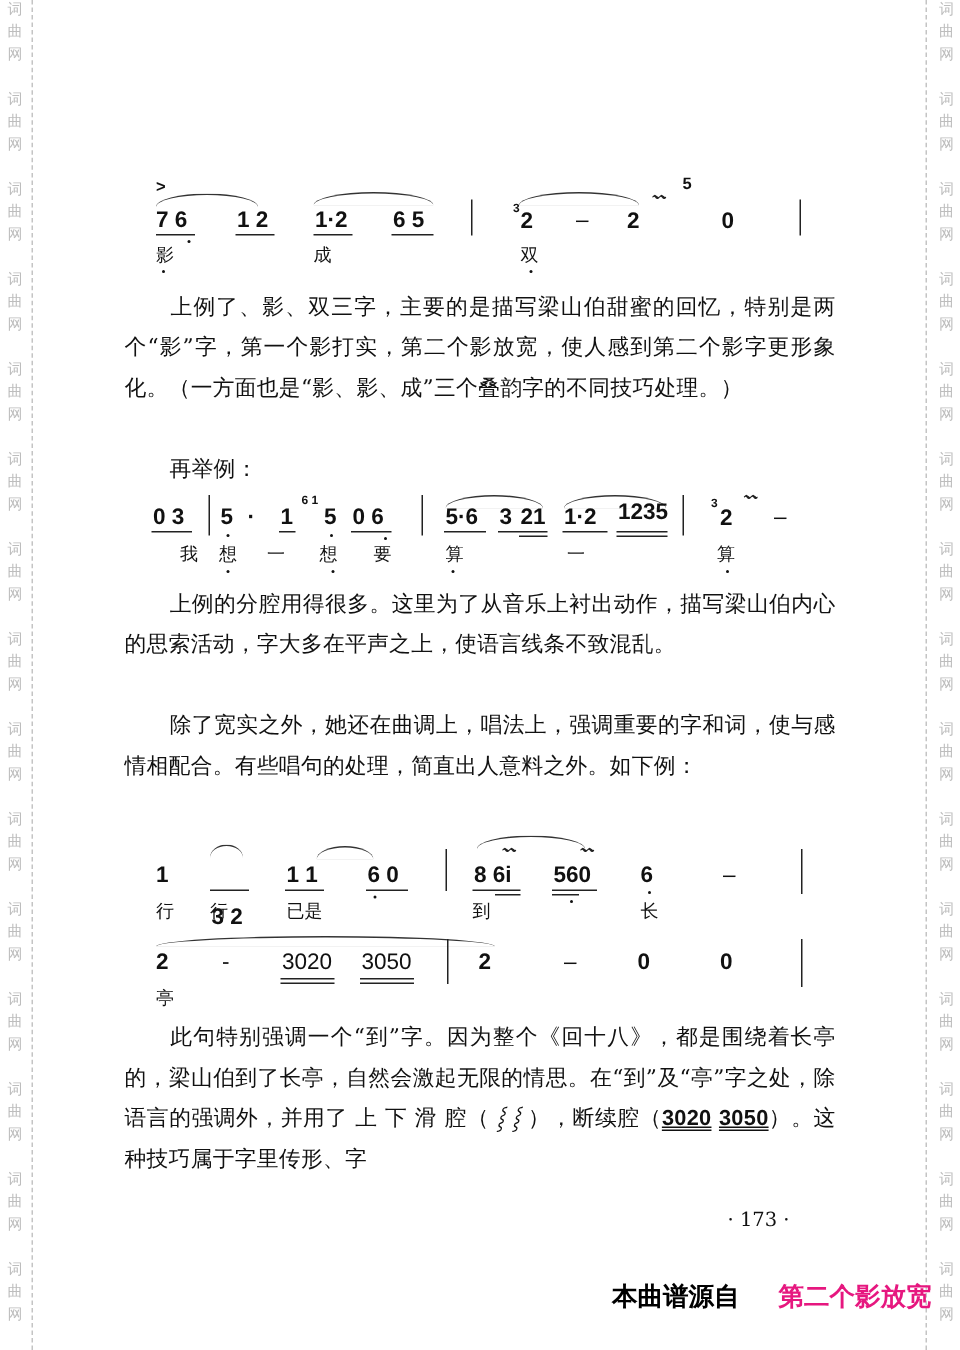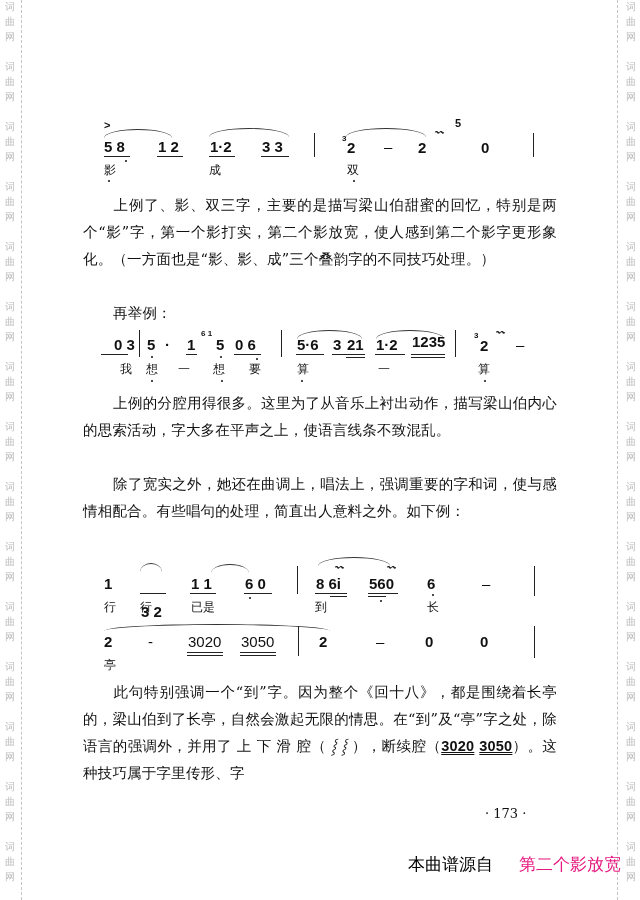--- a/index.html
+++ b/index.html
@@ -26,21 +26,21 @@
   .slur { position: absolute; border-top: 1.4px solid #333; border-radius: 50% 50% 0 0 / 100% 100% 0 0; height: 8px; }
   .dot { position: absolute; width: 2px; height: 2px; background: #111; border-radius: 1px; }
   .tril { position: absolute; font-size: 9px; line-height: 9px; color: #222; font-family: "DejaVu Sans", sans-serif; letter-spacing: -1px; }
 
   .para { position: absolute; left: 83px; width: 474px; font-family: "DejaVu Serif", "Liberation Serif", serif;
           font-size: 14.5px; line-height: 27px; color: #111; letter-spacing: 0.2px; margin: 0; text-align: justify; }
   .para .indent { display: inline-block; width: 30px; }
   .u2 { text-decoration: underline; text-decoration-style: double; font-family: "Liberation Sans", sans-serif; font-weight: bold; }
 
   .page-num { position: absolute; left: 485px; top: 806px; font-family: "DejaVu Serif", serif; font-size: 13px; color: #111; }
-  .source { position: absolute; top: 853px; font-family: "DejaVu Sans", sans-serif; font-weight: normal; font-size: 17px; }
+  .source { position: absolute; top: 853px; font-family: "DejaVu Sans", sans-serif; font-weight: bold; font-size: 17px; }
   .source-label { left: 408px; color: #000; }
   .source-site { left: 519px; color: #e6177f; }
 </style>
 </head>
 <body>
 
 <div class="margin-line margin-left-line"></div>
 <div class="margin-line margin-right-line"></div>
 <div class="wm-col wm-left" id="wm-left">
     <span class="wm-char" style="top: 1px;">词</span>
@@ -134,28 +134,28 @@
     <span class="wm-char" style="top: 811px;">网</span>
     <span class="wm-char" style="top: 841px;">词</span>
     <span class="wm-char" style="top: 856px;">曲</span>
     <span class="wm-char" style="top: 871px;">网</span>
   </div>
 
 <div class="score" style="top:0;">
   <span class="n mid" style="left:104px;top:119px;">&gt;</span>
   <div class="slur" style="left:104px;top:129px;width:68px;"></div>
   <div class="slur" style="left:209px;top:128px;width:80px;"></div>
-  <span class="n" style="left:104px;top:139px;">5 8</span>
+  <span class="n" style="left:104px;top:139px;">7 6</span>
   <div class="ul" style="left:104px;top:156px;width:26px;"></div>
   <div class="dot" style="left:125px;top:160px;"></div>
   <span class="n" style="left:158px;top:139px;">1 2</span>
   <div class="ul" style="left:157px;top:156px;width:26px;"></div>
   <span class="n" style="left:210px;top:139px;">1·2</span>
   <div class="ul" style="left:209px;top:156px;width:26px;"></div>
-  <span class="n" style="left:262px;top:139px;">3 3</span>
+  <span class="n" style="left:262px;top:139px;">6 5</span>
   <div class="ul" style="left:261px;top:156px;width:28px;"></div>
   <div class="bar" style="left:314px;top:133px;height:24px;"></div>
   <span class="n small" style="left:342px;top:134px;">3</span>
   <div class="slur" style="left:346px;top:128px;width:80px;"></div>
   <span class="n" style="left:347px;top:140px;">2</span>
   <span class="n" style="left:384px;top:139px;font-weight:normal;">–</span>
   <span class="n" style="left:418px;top:140px;">2</span>
   <span class="tril" style="left:435px;top:128px;">〰</span>
   <span class="n mid" style="left:455px;top:117px;">5</span>
   <span class="n" style="left:481px;top:140px;">0</span>
@@ -164,21 +164,21 @@
   <div class="dot" style="left:108px;top:180px;"></div>
   <span class="ly" style="left:209px;top:163px;">成</span>
   <span class="ly" style="left:347px;top:163px;">双</span>
   <div class="dot" style="left:353px;top:180px;"></div>
 </div>
 
 <p class="para" style="top:192px;"><span class="indent"></span><span>上例了、影、双三字，主要的是描写梁山伯甜蜜的回忆，特别是两个“影”字，第一个影打实，第二个影放宽，使人感到第二个影字更形象化。（一方面也是“影、影、成”三个叠韵字的不同技巧处理。）</span></p>
 <p class="para" style="top:300px;"><span class="indent"></span><span>再举例：</span></p>
 
 <div class="score" style="top:0;">
-  <span class="n" style="left:114px;top:337px;text-align:center;">0 3</span>
+  <span class="n" style="left:102px;top:337px;text-align:center;">0 3</span>
   <div class="ul" style="left:101px;top:354px;width:27px;"></div>
   <div class="bar" style="left:139px;top:330px;height:27px;"></div>
   <span class="n" style="left:147px;top:337px;">5</span>
   <div class="dot" style="left:151px;top:356px;"></div>
   <span class="n" style="left:165px;top:337px;">·</span>
   <span class="n" style="left:187px;top:337px;">1</span>
   <div class="ul" style="left:186px;top:354px;width:11px;"></div>
   <span class="n small" style="left:201px;top:329px;">6 1</span>
   <span class="n" style="left:216px;top:337px;">5</span>
   <div class="dot" style="left:220px;top:356px;"></div>

